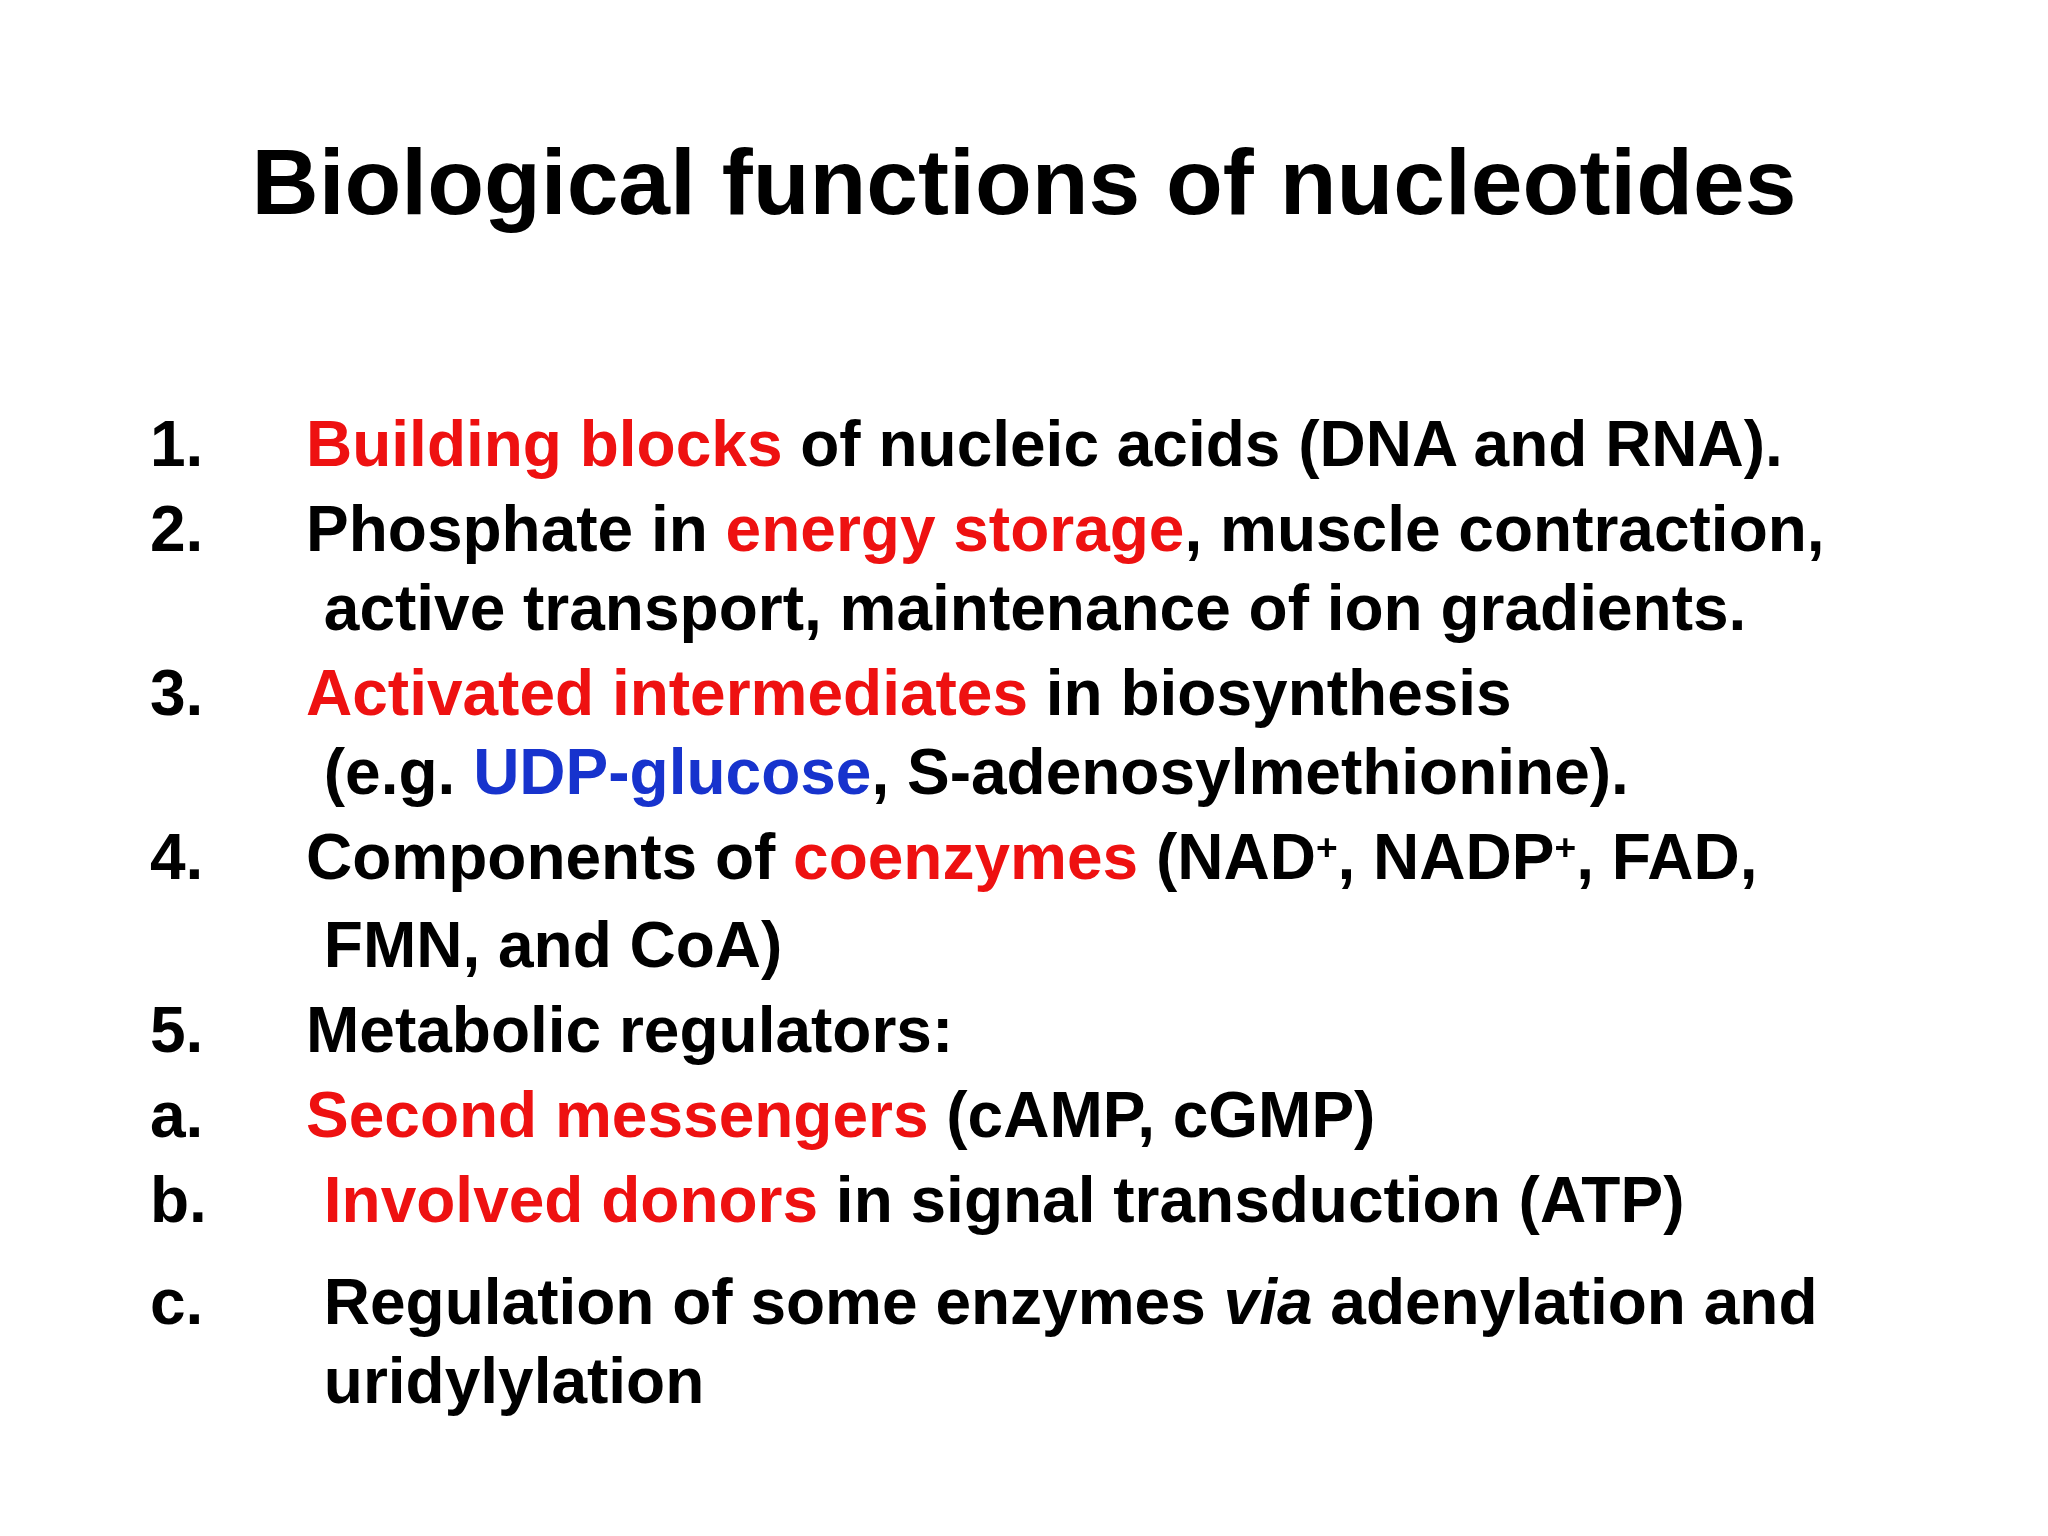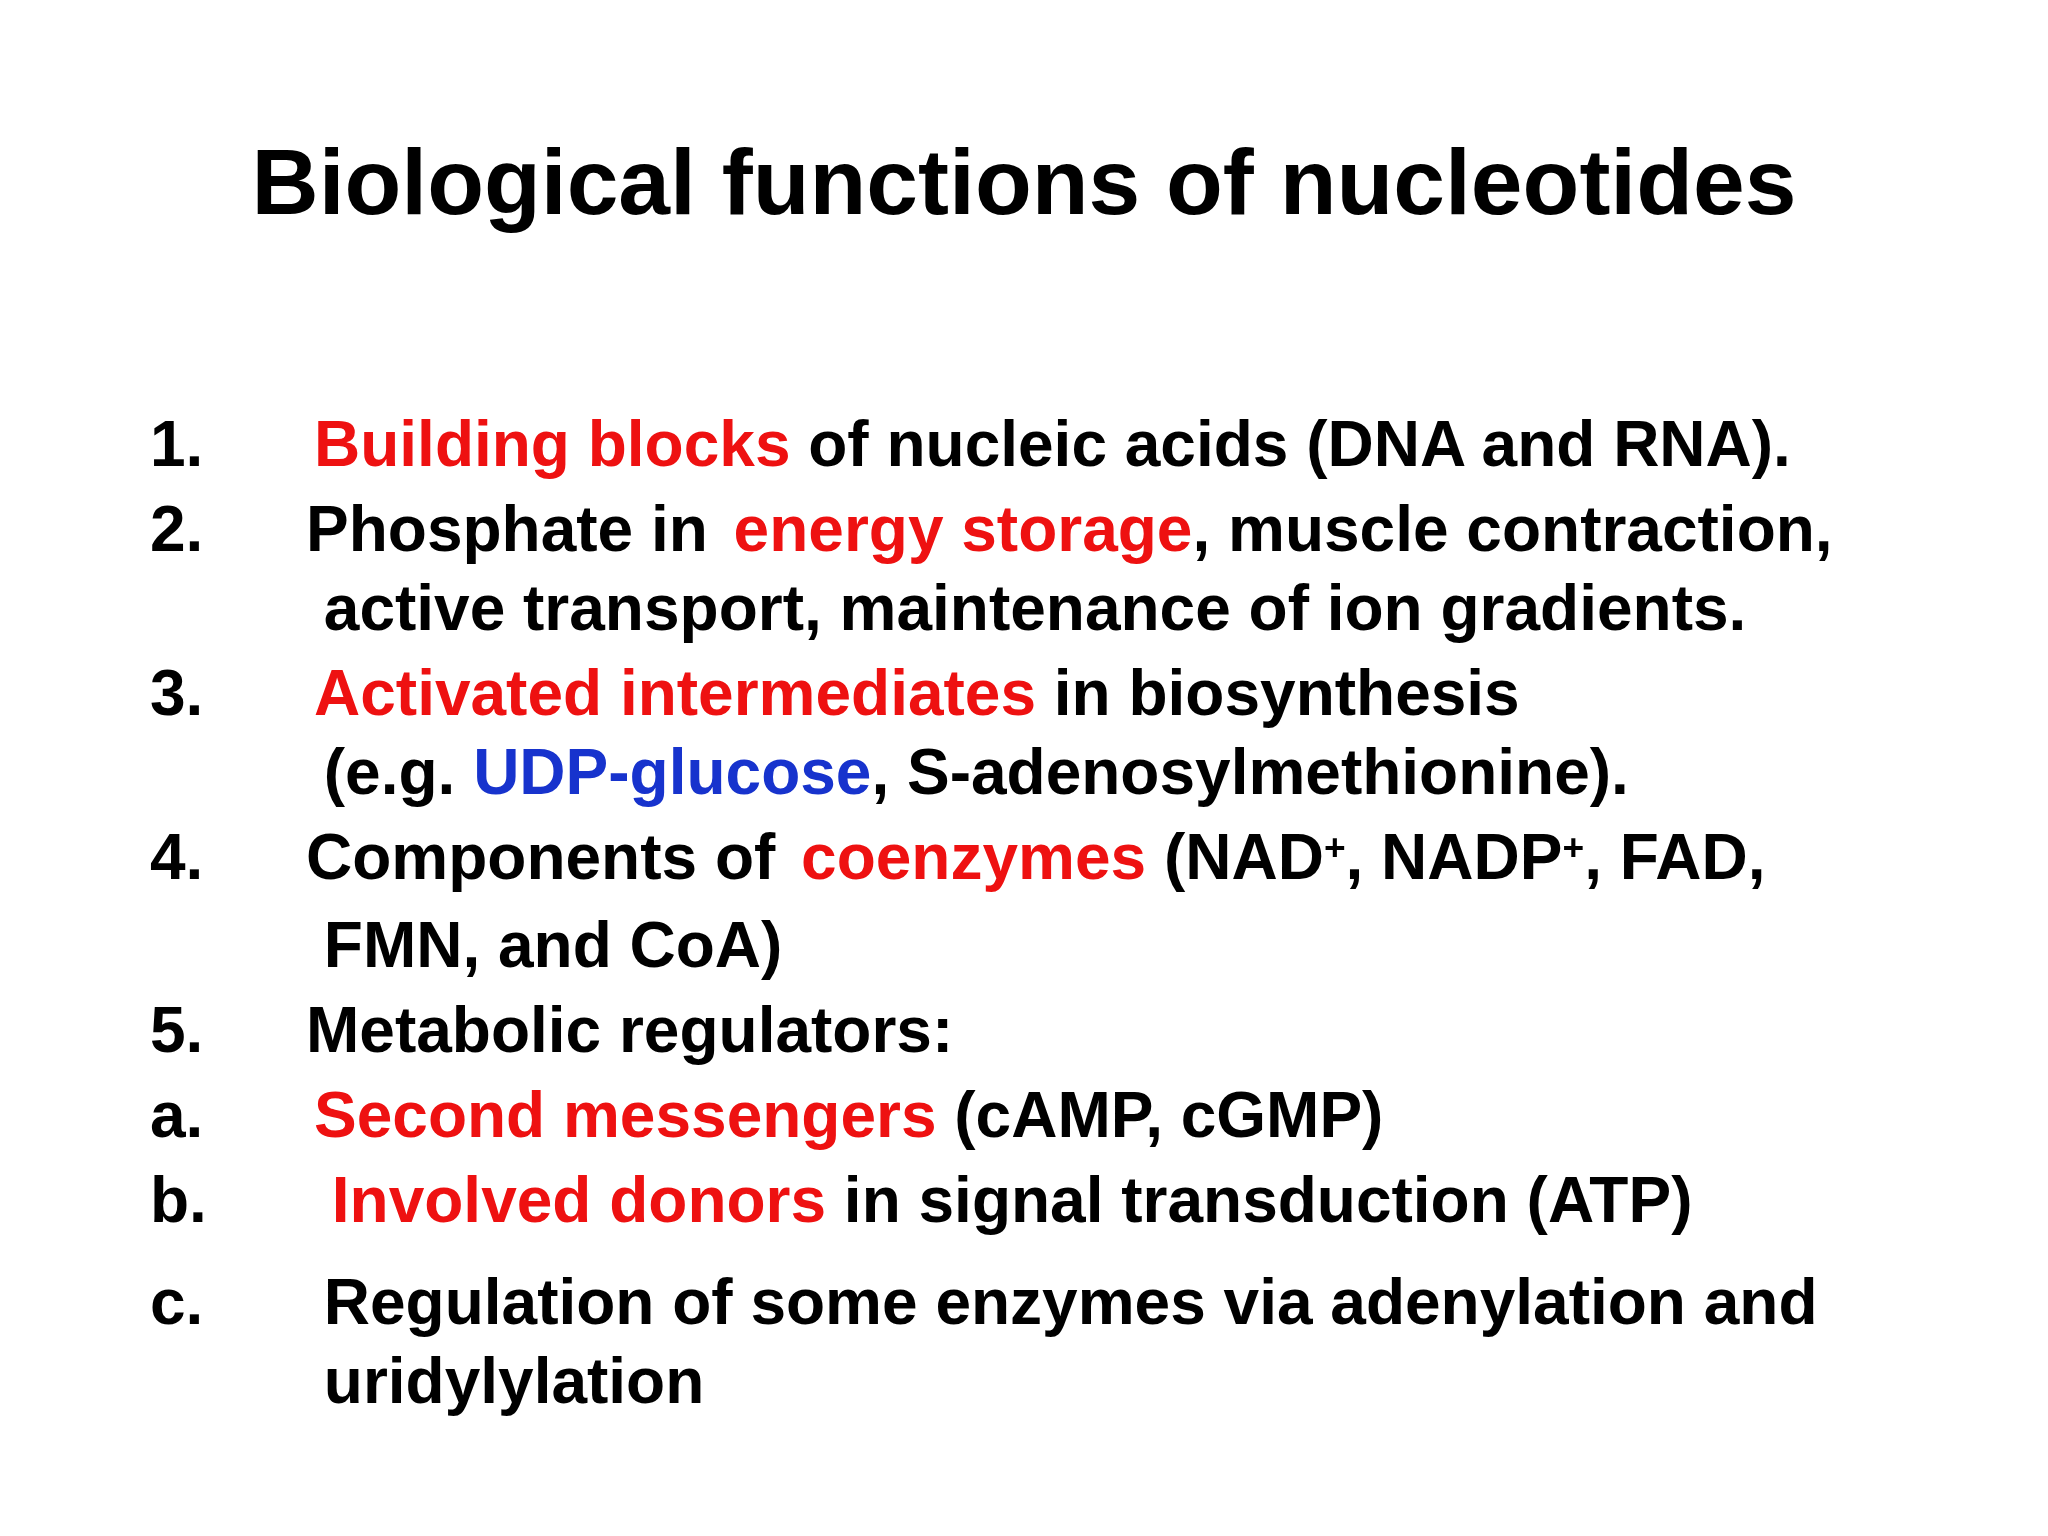--- a/index.html
+++ b/index.html
@@ -47,23 +47,23 @@
     line-height: 79px;
   }
   .content {
     flex: 1;
   }
   .line {
     line-height: 79px;
     white-space: pre-wrap;
   }
   .seg-black  { color: var(--text, #000000); }
-  .seg-red    { color: var(--red, #ee1111); margin-left: 8px; }
+  .seg-red    { color: var(--red, #ee1111); }
   .seg-blue   { color: var(--blue, #1733cd); margin-top: 7px; }
-  .seg-italic { color: var(--text, #000000); }
+  .seg-italic { color: var(--text, #000000); font-style: italic; }
   .seg-sup {
     color: var(--text, #000000);
     font-size: 58%;
     position: relative;
     top: -0.52em;
   }
 </style>
 </head>
 <body>
 

